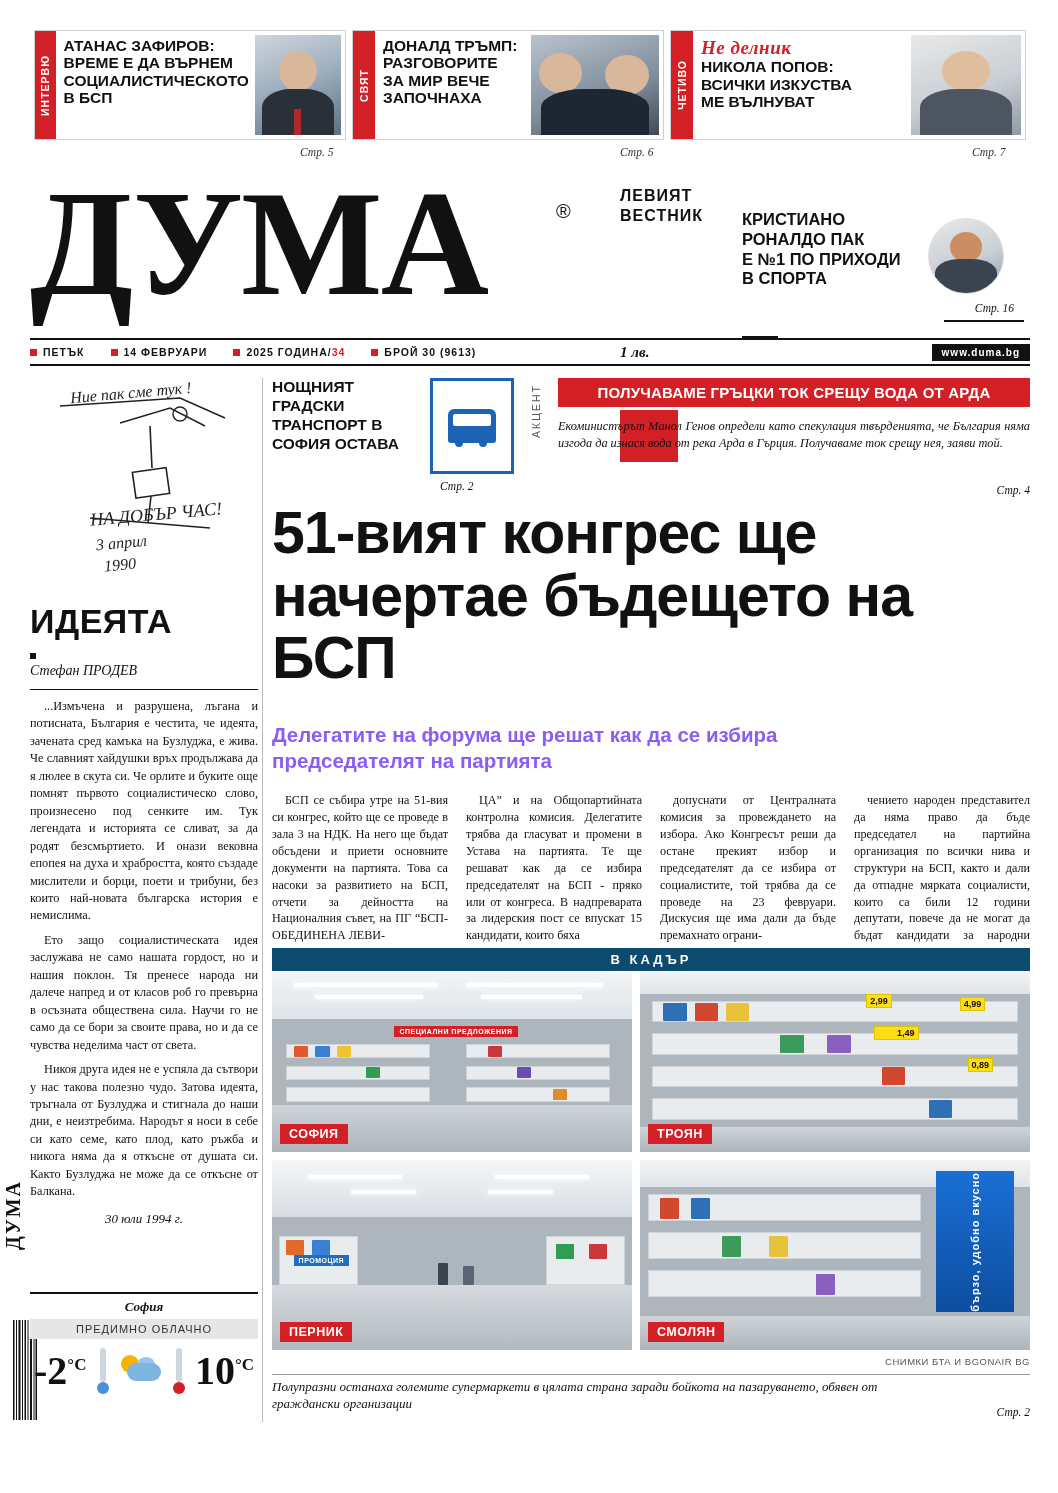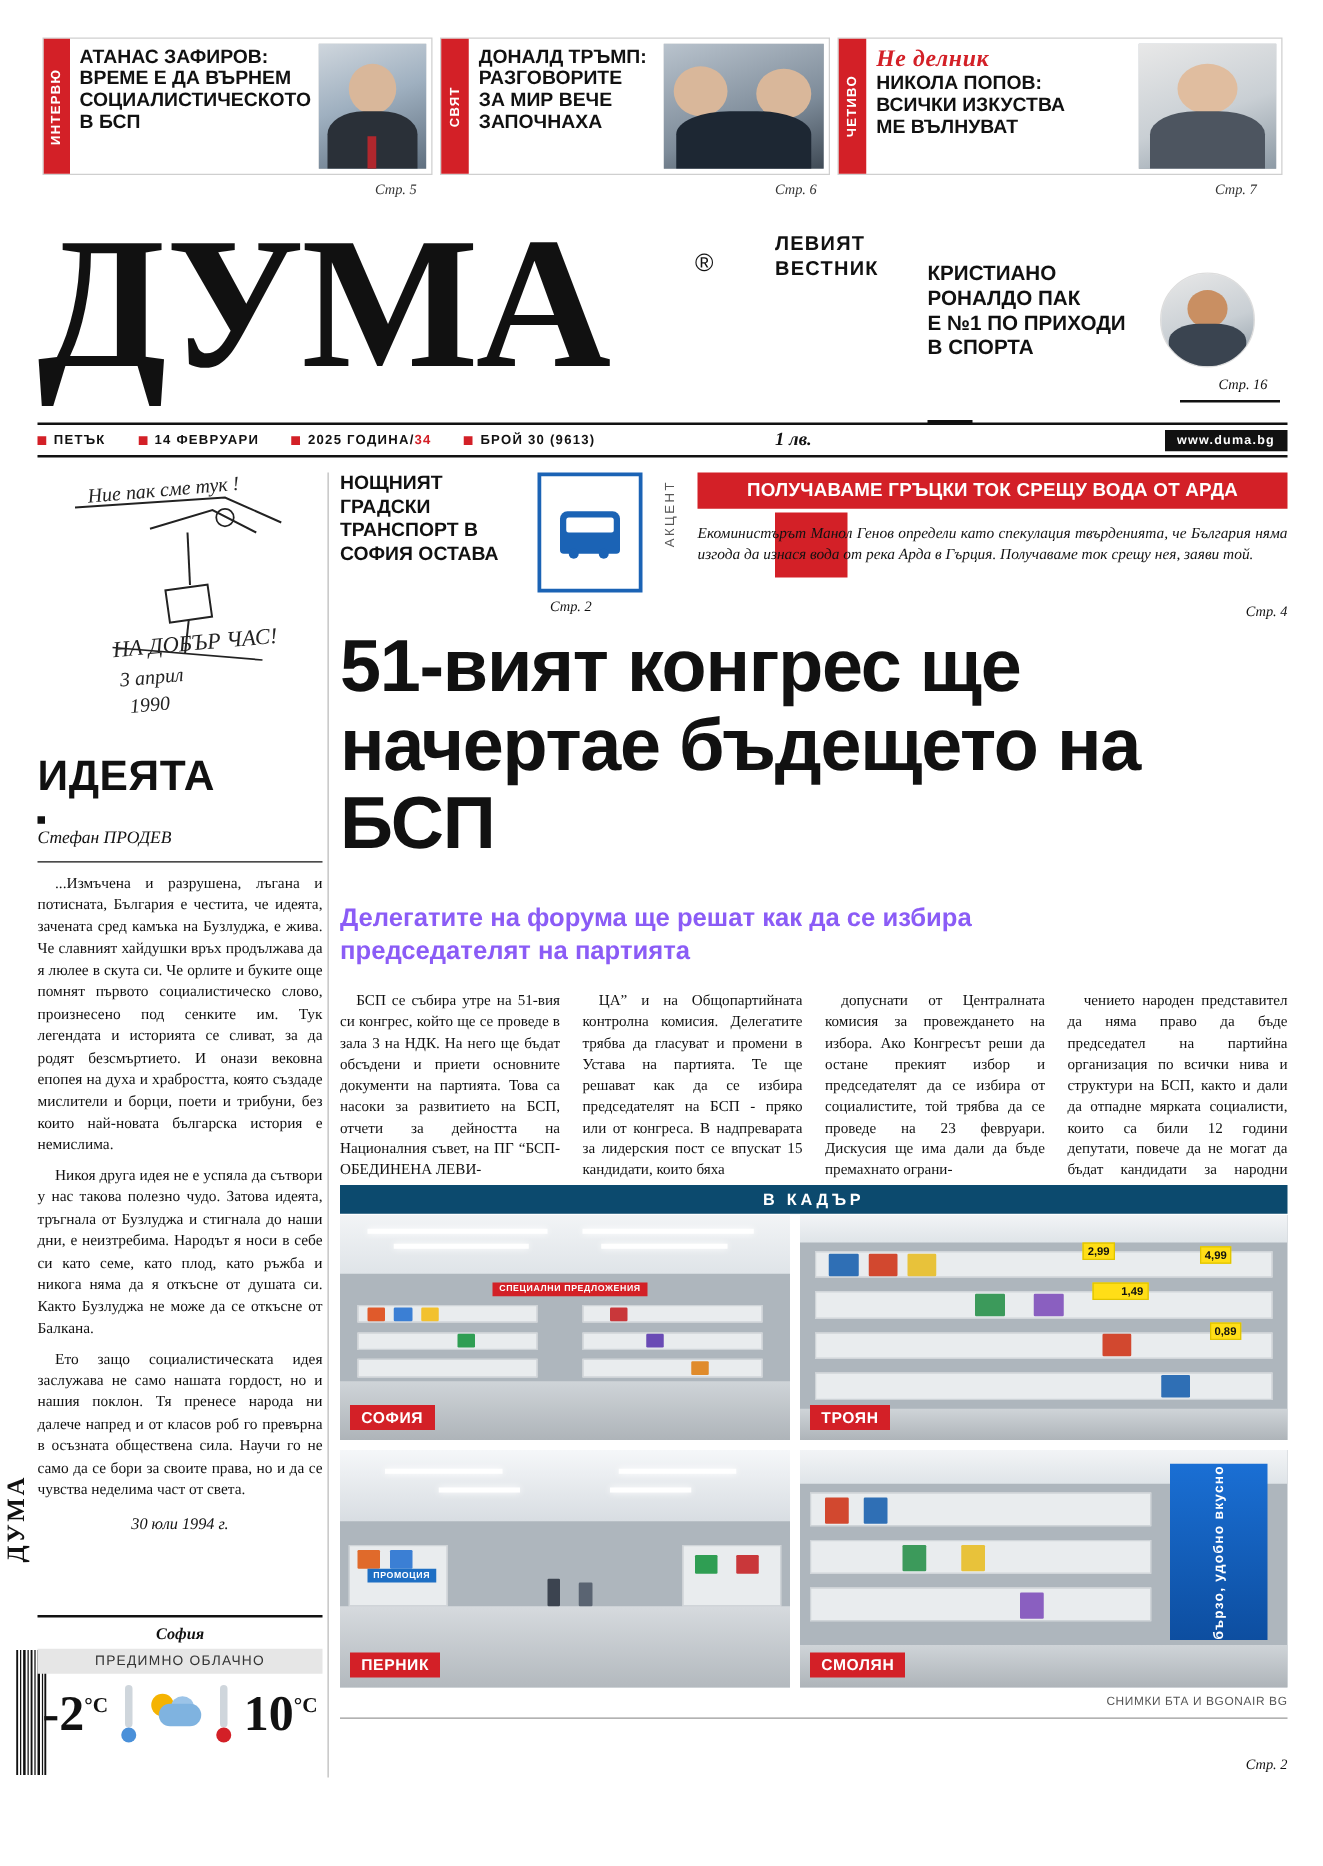--- a/index.html
+++ b/index.html
@@ -428,22 +428,22 @@
       <div class="sk-text" style="left:74px; top:178px;">1990</div>
     </div>
 
     <div class="ideata">ИДЕЯТА</div>
     <div class="auth-dot"></div>
     <div class="auth">Стефан ПРОДЕВ</div>
     <div class="hr-thin"></div>
 
     <div class="lead-body">
       <p>...Измъчена и разрушена, лъгана и потисната, България е честита, че идеята, зачената сред камъка на Бузлуджа, е жива. Че славният хайдушки връх продължава да я люлее в скута си. Че орлите и буките още помнят първото социалистическо слово, произнесено под сенките им. Тук легендата и историята се сливат, за да родят безсмъртието. И онази вековна епопея на духа и храбростта, която създаде мислители и борци, поети и трибуни, без които най-новата българска история е немислима.</p>
+      <p>Ето защо социалистическата идея заслужава не само нашата гордост, но и нашия поклон. Тя пренесе народа ни далече напред и от класов роб го превърна в осъзната обществена сила. Научи го не само да се бори за своите права, но и да се чувства неделима част от света.</p>
       <p>Никоя друга идея не е успяла да сътвори у нас такова полезно чудо. Затова идеята, тръгнала от Бузлуджа и стигнала до наши дни, е неизтребима. Народът я носи в себе си като семе, като плод, като ръжба и никога няма да я откъсне от душата си. Както Бузлуджа не може да се откъсне от Балкана.</p>
-      <p>Ето защо социалистическата идея заслужава не само нашата гордост, но и нашия поклон. Тя пренесе народа ни далече напред и от класов роб го превърна в осъзната обществена сила. Научи го не само да се бори за своите права, но и да се чувства неделима част от света.</p>
     </div>
     <div class="datestamp">30 юли 1994 г.</div>
   </div>
 
   <div class="spine">
     <div class="vtext">ДУМА</div>
     <div class="barcode">
       <svg width="26" height="110">
         <g fill="#111">
           <rect x="1" y="0" width="1.5" height="100"></rect>
@@ -606,15 +606,16 @@
         <div class="vert-banner">
           <span>бързо, удобно вкусно</span>
         </div>
       </div>
       <div class="tag">СМОЛЯН</div>
     </div>
   </div>
 
   <div class="credit">СНИМКИ БТА И BGONAIR BG</div>
   <div class="footer-rule"></div>
+  <div class="photo-cap">Полупразни останаха големите супермаркети в цялата страна заради бойкота на пазаруването, обявен от граждански организации</div>
   <div class="str2b">Стр. 2</div>
 
 </div>
 
 </body></html>

